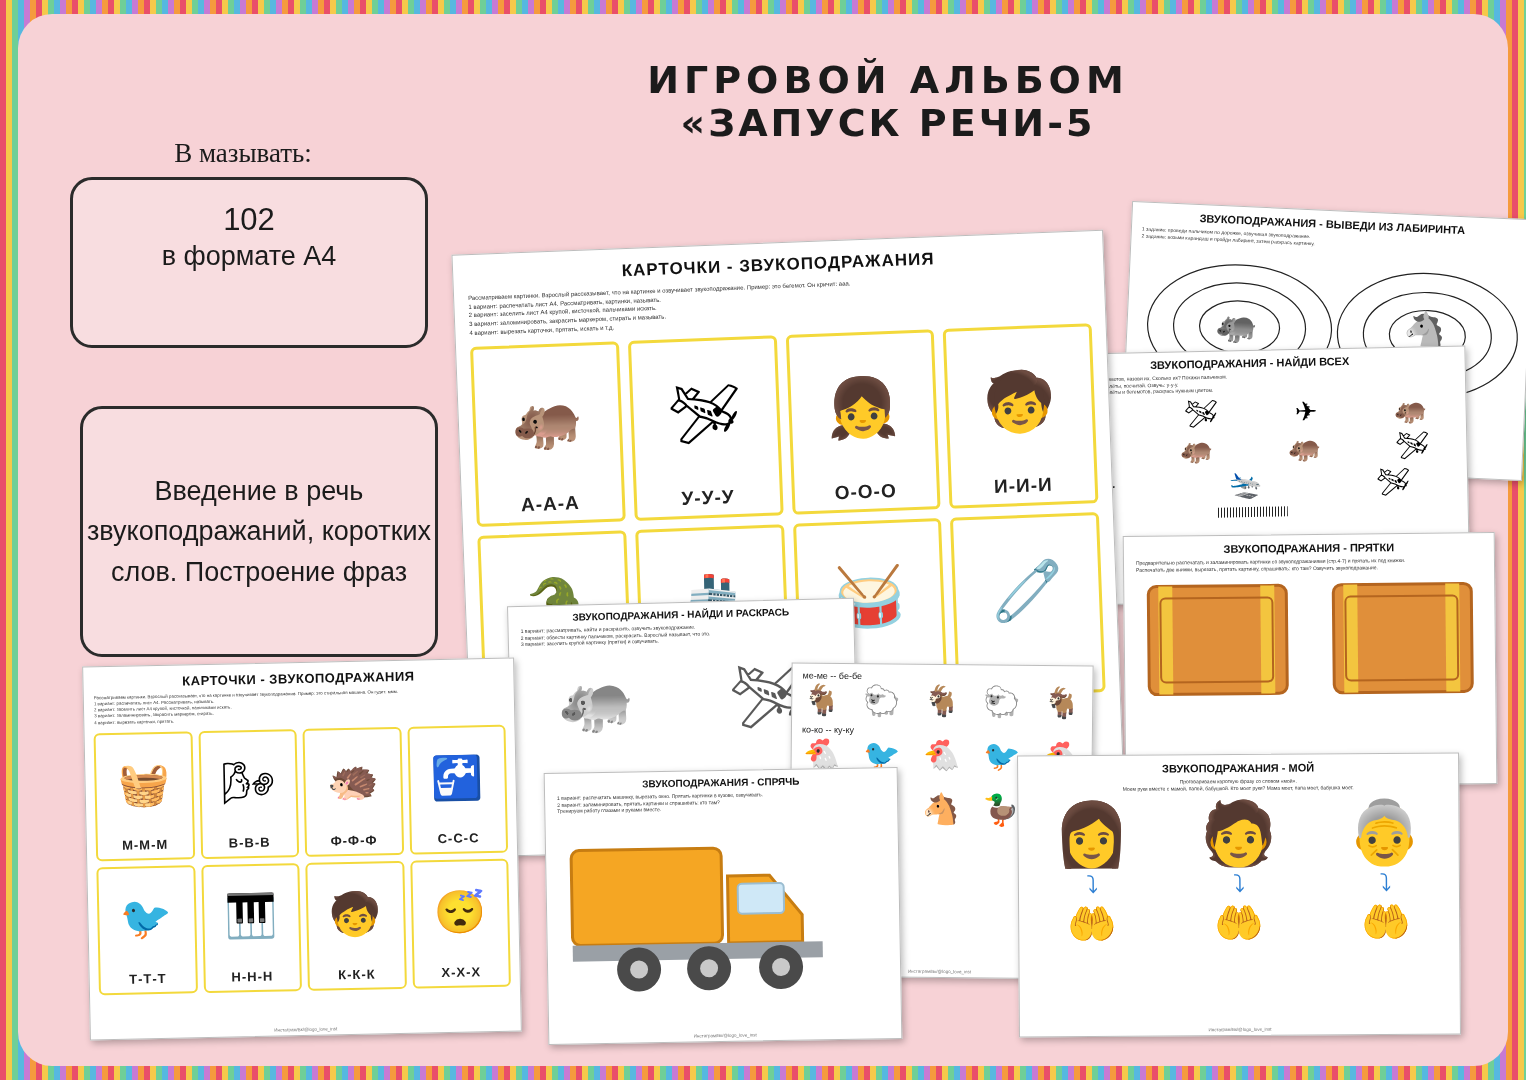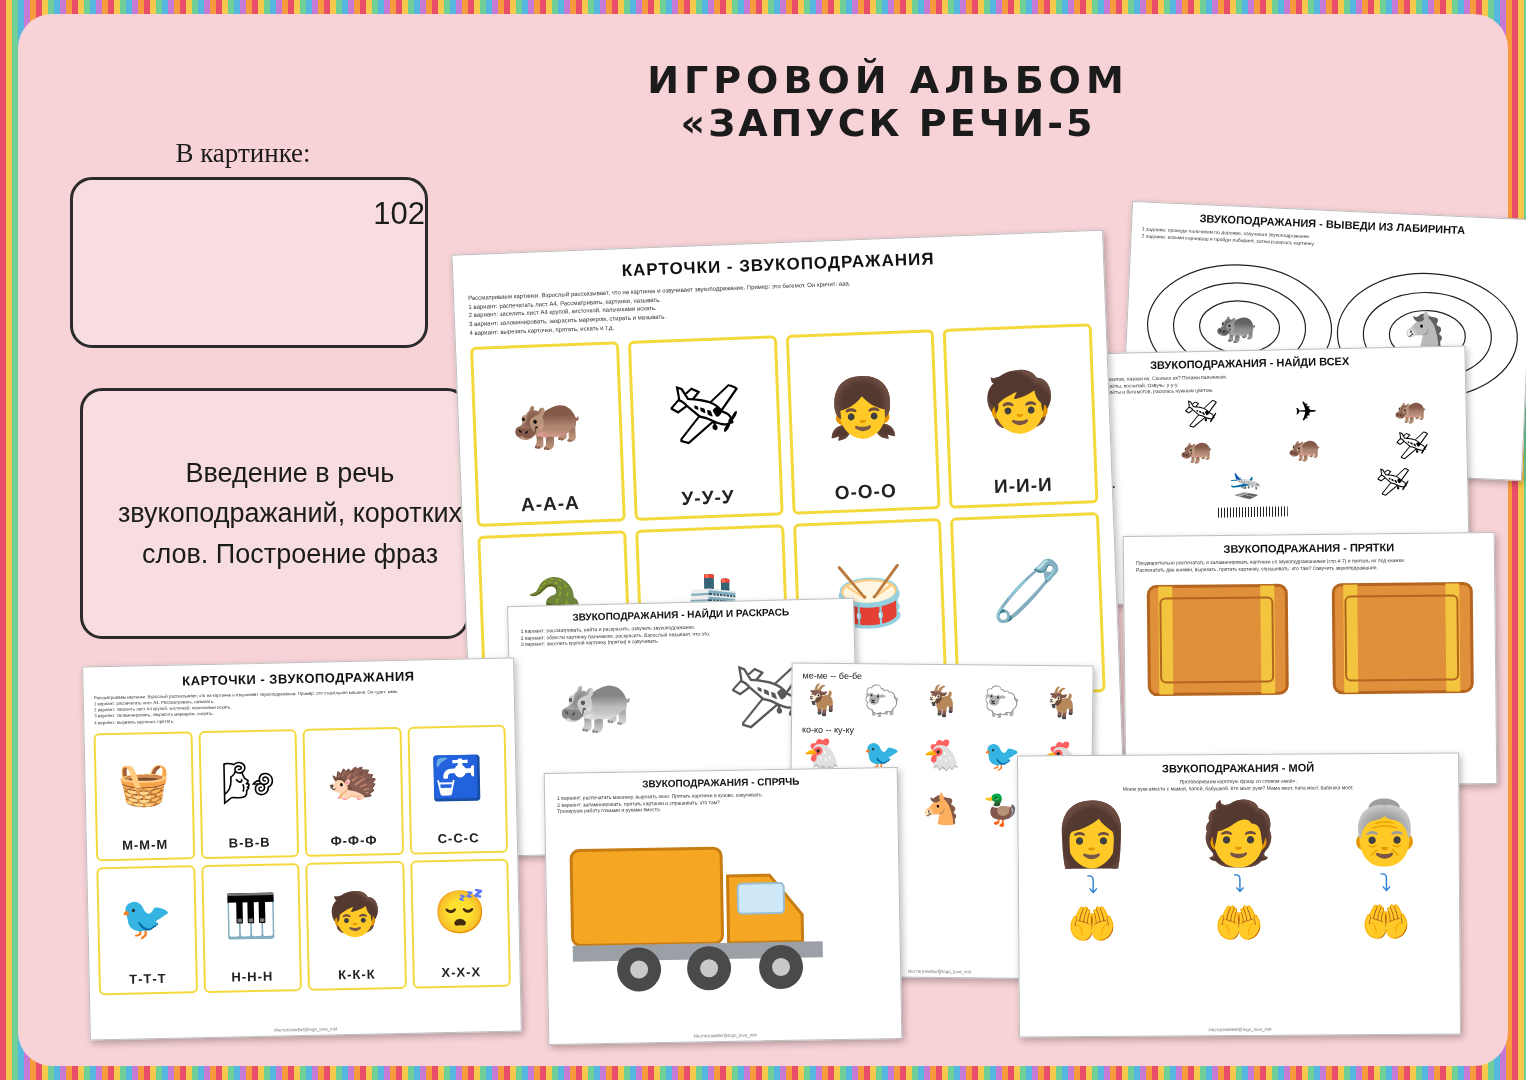--- a/index.html
+++ b/index.html
@@ -35,23 +35,23 @@
 
   .kit-label{
     position:absolute;left:60px;top:124px;width:330px;text-align:center;
     font-family:"Liberation Serif",serif;font-size:27px;color:#1b1b1b;
   }
   .info-box{
     position:absolute;background:#f8dde0;border:3px solid #2b2b2b;border-radius:22px;
     text-align:center;color:#1b1b1b;
   }
   #box1{left:52px;top:163px;width:352px;height:165px;}
-  #box1 .big{font-size:31px;margin-top:16px;text-align:right;}
+  #box1 .big{font-size:31px;margin-top:22px;}
   #box1 .sm{font-size:27px;line-height:1.35;}
-  #box2{left:62px;top:374px;width:352px;height:245px;display:flex;align-items:center;justify-content:center;padding-left:31px;}
+  #box2{left:62px;top:392px;width:352px;height:245px;display:flex;align-items:center;justify-content:center;}
   #box2 .txt{font-size:27px;line-height:1.5;}
 
   
   .sheet{position:absolute;background:#fff;border:1px solid #bdbdbd;
      box-shadow:2px 3px 7px rgba(0,0,0,.28);overflow:hidden;}
   .sheet h4{margin:0;text-align:center;font-weight:bold;color:#111;}
   .tiny2{font-size:5px;line-height:1.3;color:#333;}
 
   
   #sheetCards{left:444px;top:228px;width:650px;height:560px;transform:rotate(-2.2deg);}
@@ -105,24 +105,25 @@
 <body>
 
 <div id="root">
   <div id="card">
 
     <div class="headline">
       <div class="l1">ИГРОВОЙ  АЛЬБОМ</div>
       <div class="l2">«ЗАПУСК РЕЧИ-5</div>
     </div>
 
-    <div class="kit-label">В картинке:</div>
+    <div class="kit-label">В мазывать:</div>
 
     <div class="info-box" id="box1">
       <div class="big">102</div>
+      <div class="sm">в формате А4</div>
     </div>
 
     <div class="info-box" id="box2">
       <div class="txt">Введение в речь звукоподражаний, коротких слов. Построение фраз</div>
     </div>
 
     <div class="sheet" id="sheetLab">
       <h4 class="title">ЗВУКОПОДРАЖАНИЯ - ВЫВЕДИ ИЗ ЛАБИРИНТА</h4>
       <div class="tiny2" style="margin:4px 10px;white-space:pre-line">1 задание: проведи пальчиком по дорожке, озвучивая звукоподражание.
 2 задание: возьми карандаш и пройди лабиринт, затем раскрась картинку.</div>

